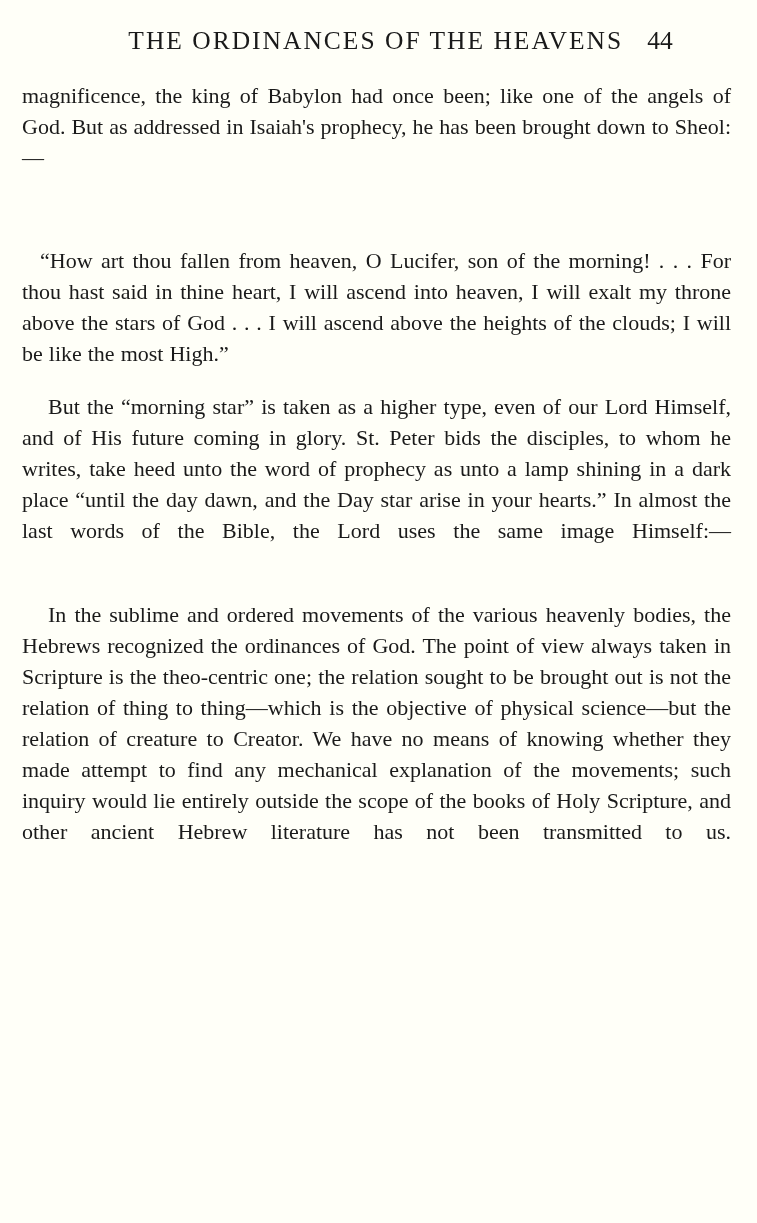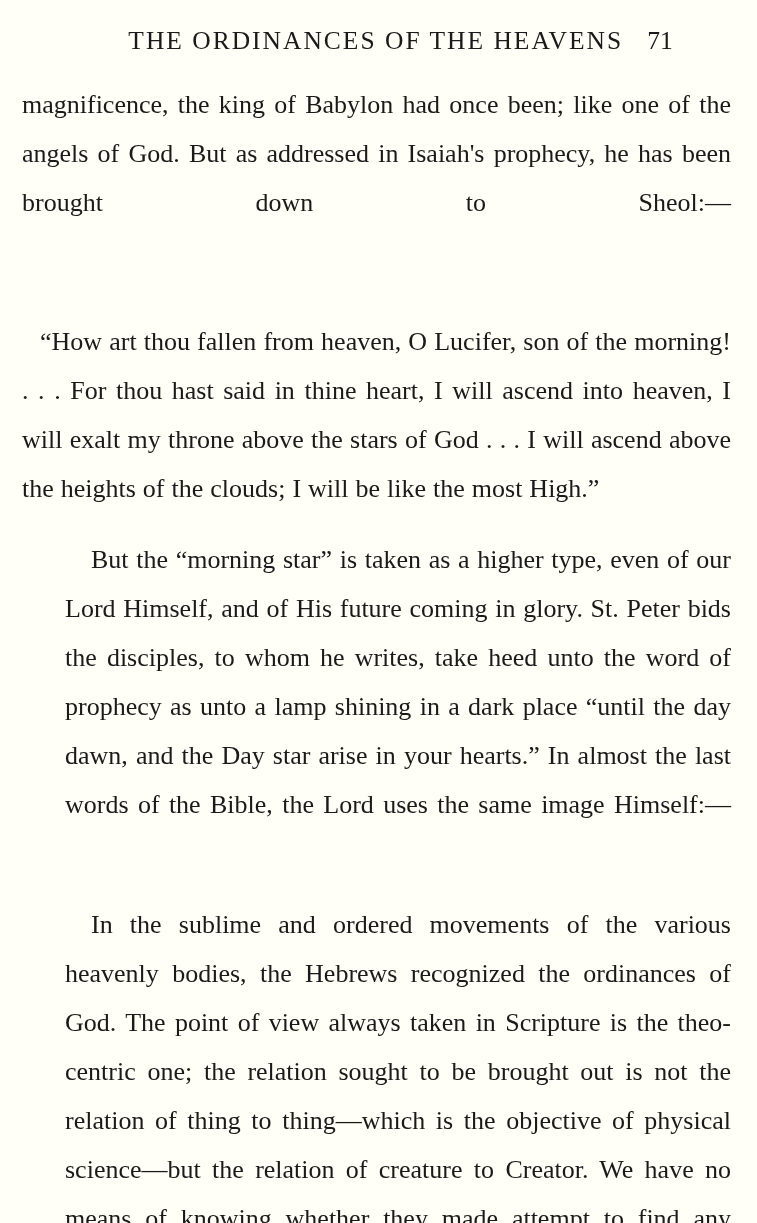--- a/index.html
+++ b/index.html
@@ -36,31 +36,30 @@
     margin-left: 48px;
   }
   .running-head .folio {
     margin-left: 24px;
     letter-spacing: 0px;
   }
   .body {
     margin-top: 24px;
   }
   p.para {
-    font-size: 26px;
-    line-height: 49px;
+    font-size: 22px;
+    line-height: 31px;
     margin: 0 0 22px 0;
     text-align: justify;
     text-justify: inter-word;
     word-spacing: 0.5px;
     hyphens: none;
   }
   p.para.indent {
     text-indent: 26px;
-    margin-left: 43px;
   }
   p.para.quote {
     text-indent: 18px;
     margin-top: 41px;
   }
   p.para:last-child {
     margin-bottom: 0;
   }
   
   p.para.fulljust:after {
@@ -69,21 +68,21 @@
     width: 100%;
   }
 </style>
 </head>
 <body>
 
 <div class="page">
 
   <div class="running-head">
     <span class="title">THE ORDINANCES OF THE HEAVENS</span>
-    <span class="folio">71</span>
+    <span class="folio">44</span>
   </div>
 
   <div class="body">
     <p class="para fulljust">magnificence, the king of Babylon had once been; like one of the angels of God. But as addressed in Isaiah's prophecy, he has been brought down to Sheol:—</p>
     <p class="para quote">“How art thou fallen from heaven, O Lucifer, son of the morning! . . . For thou hast said in thine heart, I will ascend into heaven, I will exalt my throne above the stars of God . . . I will ascend above the heights of the clouds; I will be like the most High.”</p>
     <p class="para indent fulljust">But the “morning star” is taken as a higher type, even of our Lord Himself, and of His future coming in glory. St. Peter bids the disciples, to whom he writes, take heed unto the word of prophecy as unto a lamp shining in a dark place “until the day dawn, and the Day star arise in your hearts.” In almost the last words of the Bible, the Lord uses the same image Himself:—</p>
     <p class="para indent fulljust">In the sublime and ordered movements of the various heavenly bodies, the Hebrews recognized the ordinances of God. The point of view always taken in Scripture is the theo-centric one; the relation sought to be brought out is not the relation of thing to thing—which is the objective of physical science—but the relation of creature to Creator. We have no means of knowing whether they made attempt to find any mechanical explanation of the movements; such inquiry would lie entirely outside the scope of the books of Holy Scripture, and other ancient Hebrew literature has not been transmitted to us.</p>
   </div>
 
 </div>

